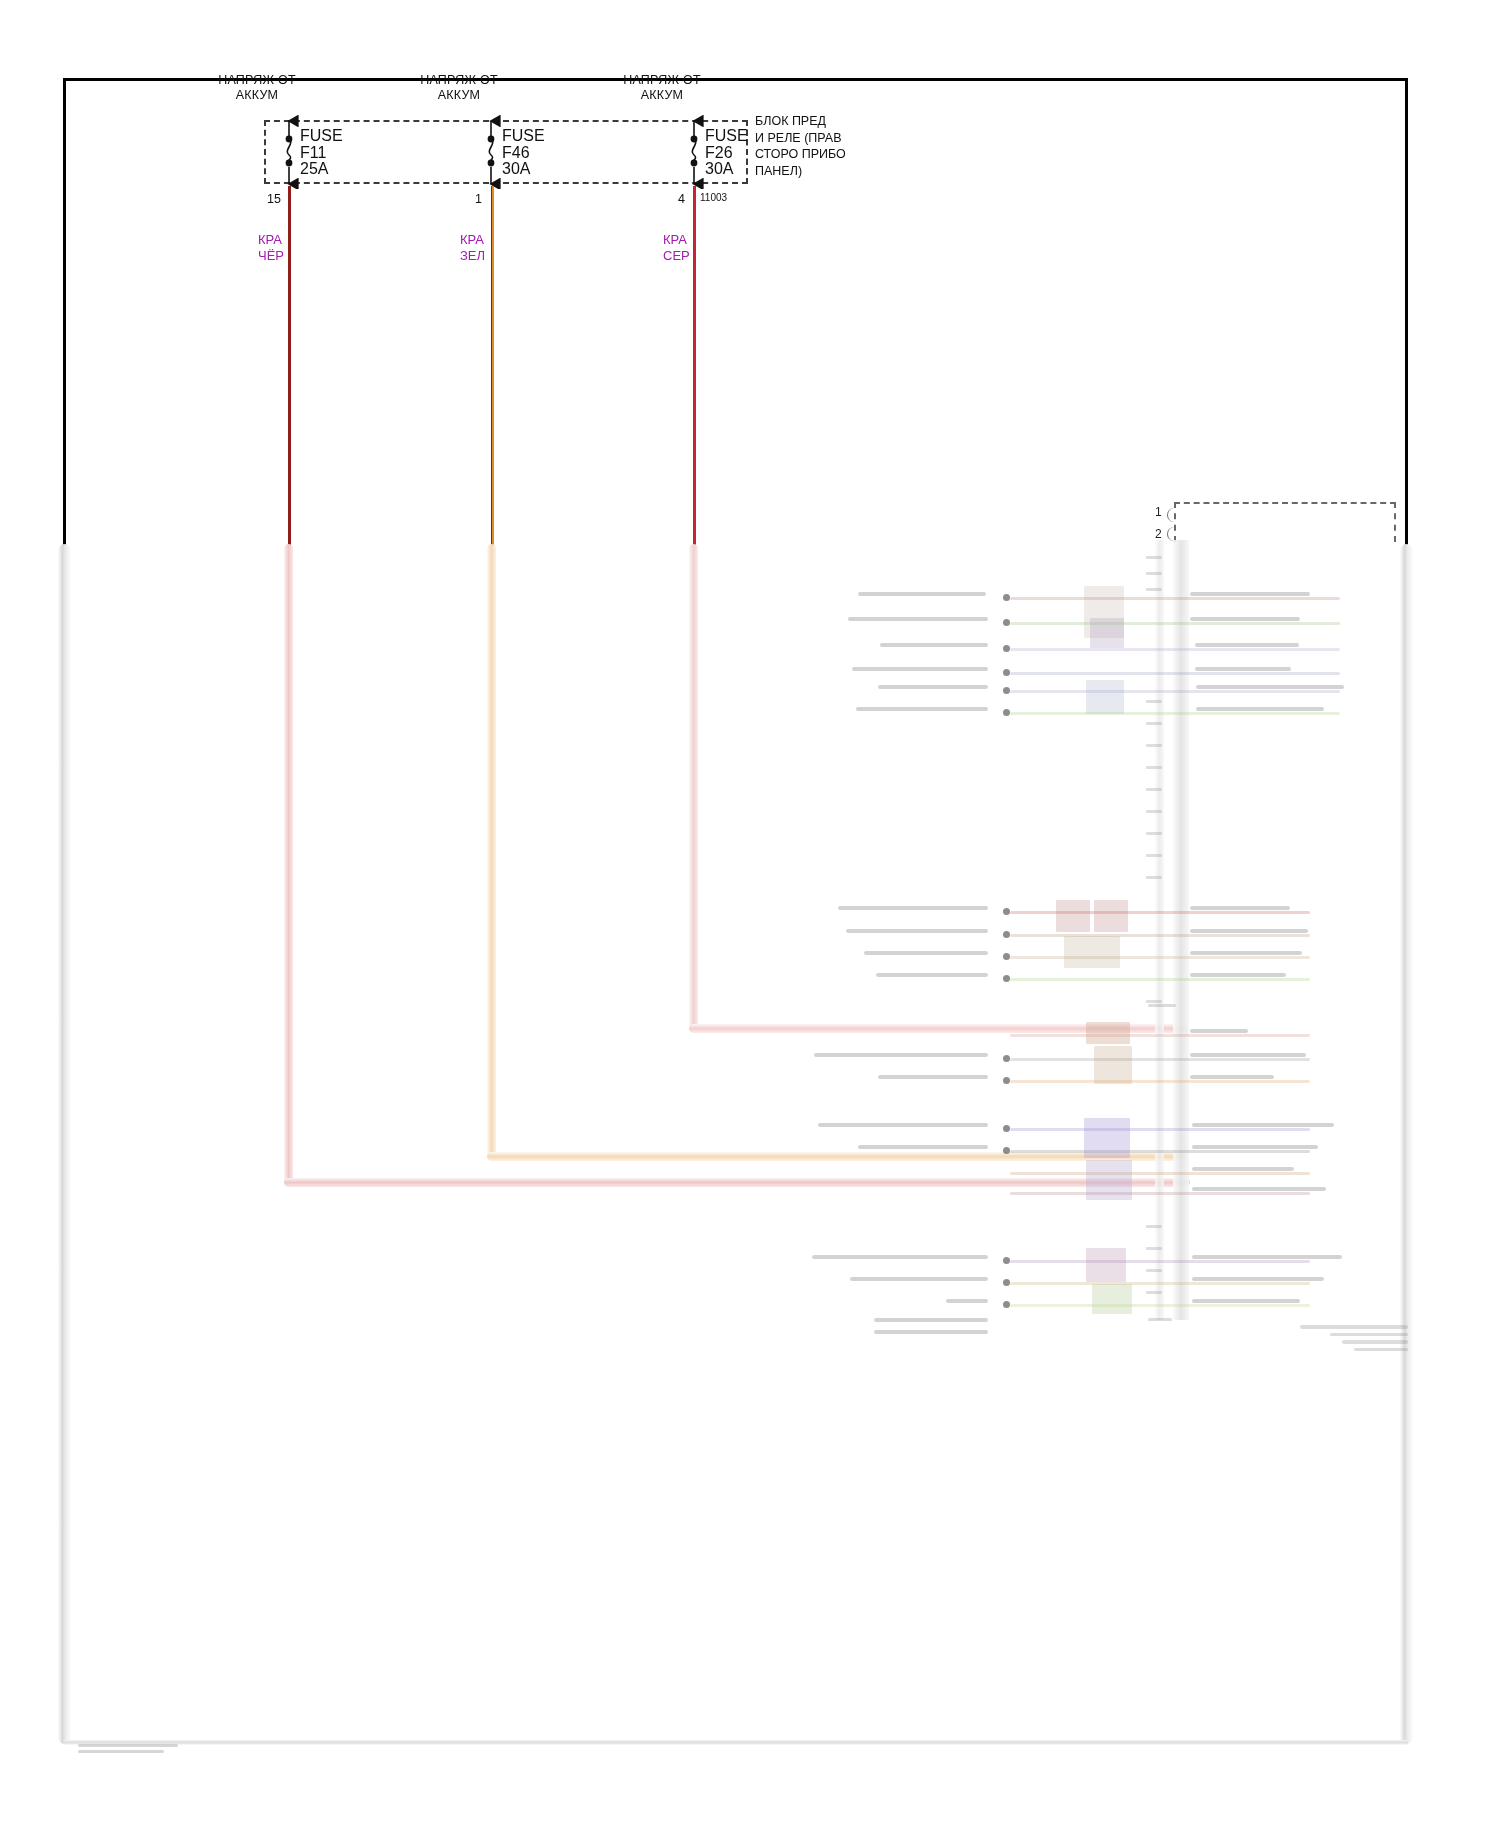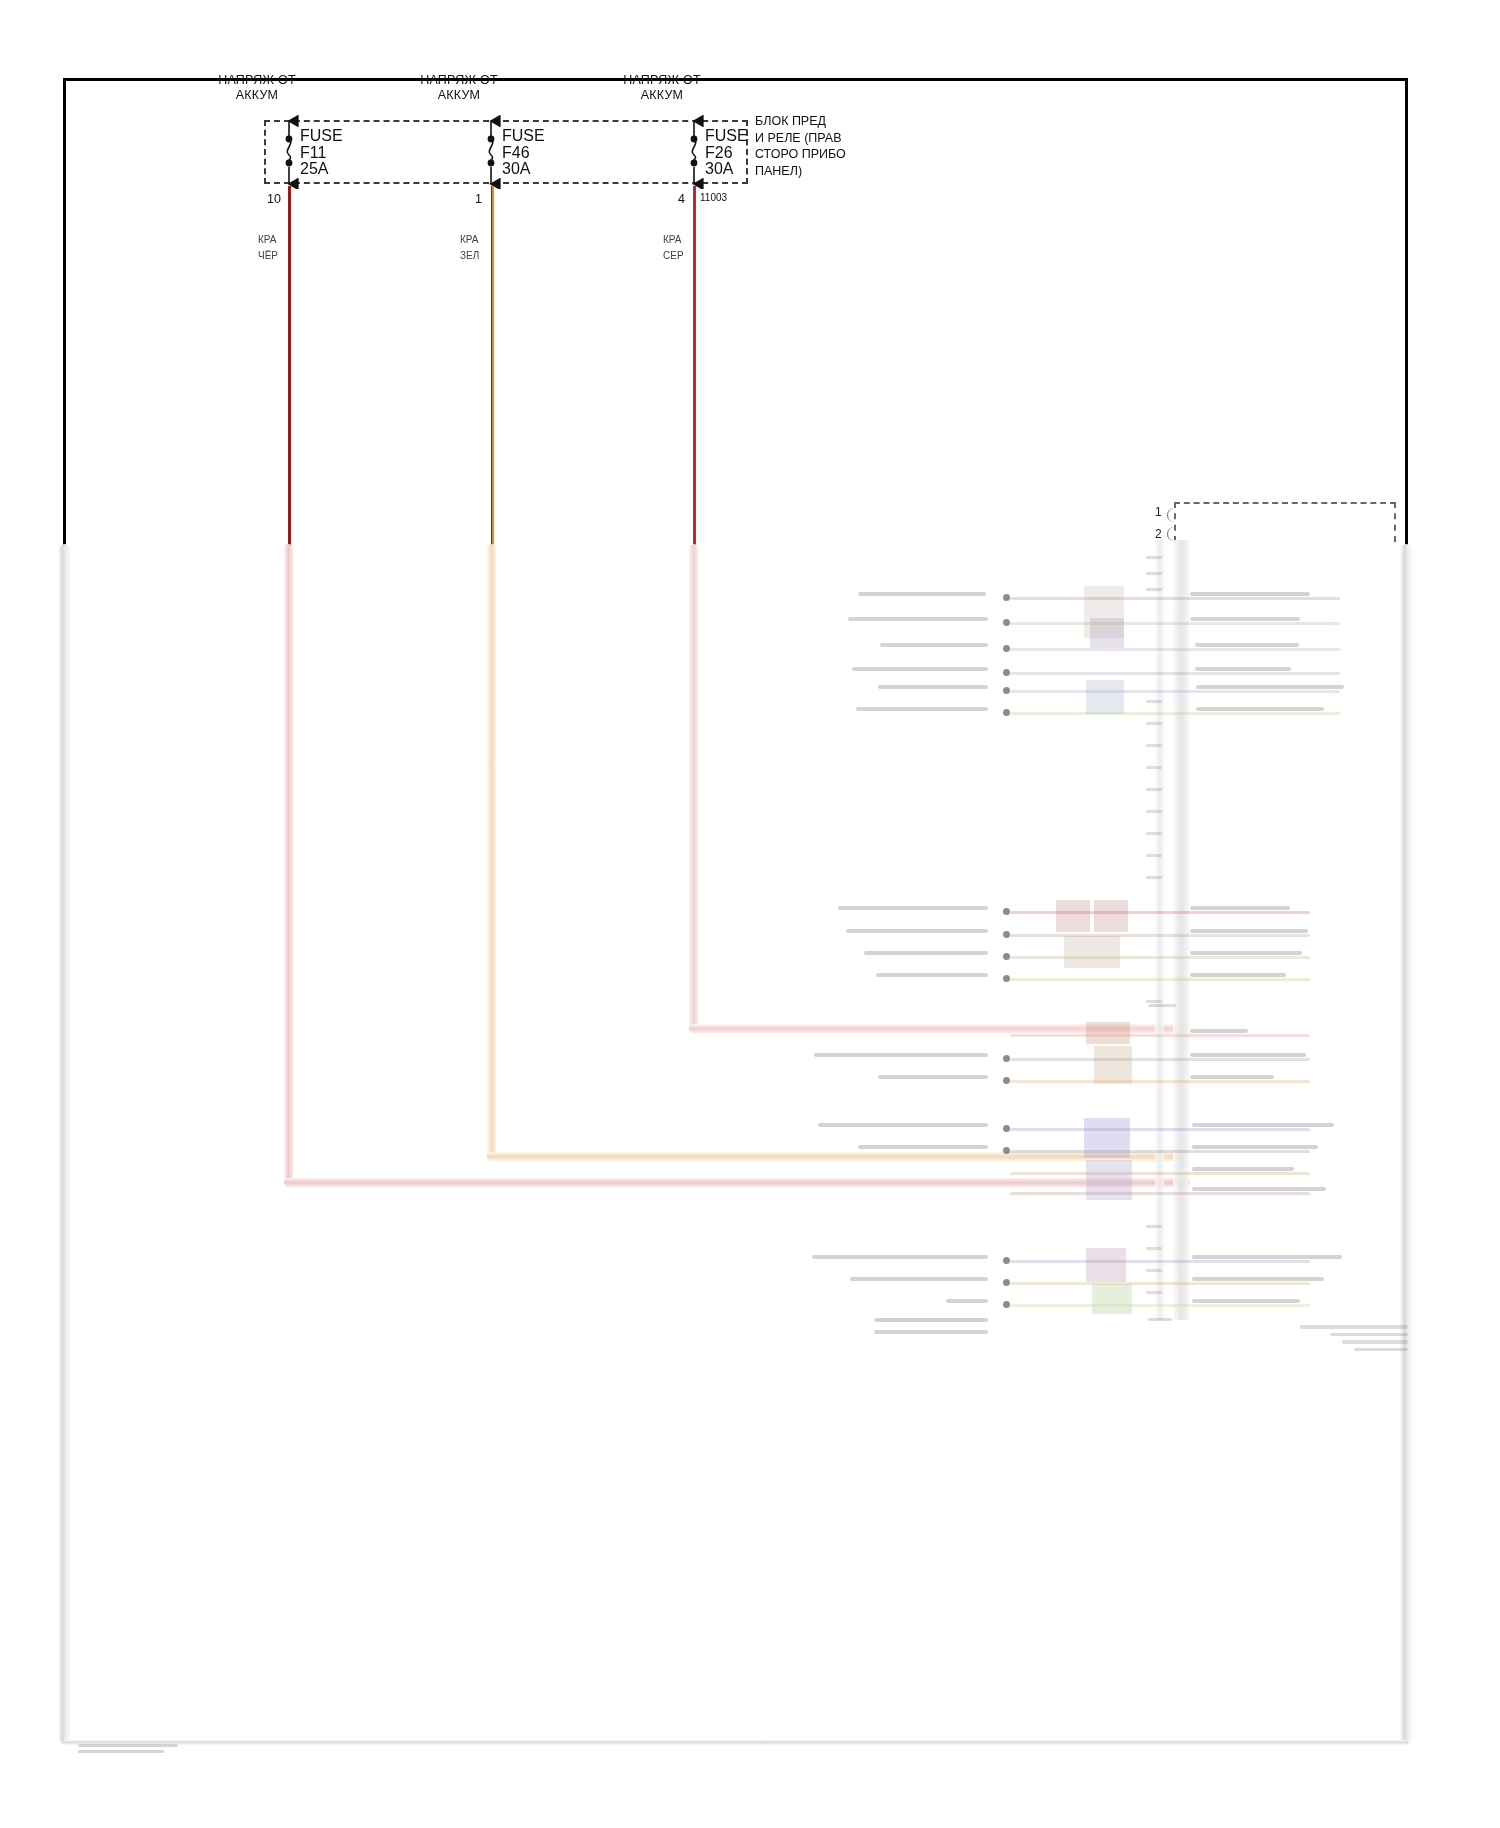--- a/index.html
+++ b/index.html
@@ -74,21 +74,21 @@
     position:absolute;
     font-size:12.5px; color:#111;
   }
   .conn-id{
     position:absolute;
     font-size:10px; color:#111;
   }
 
   .wire-name{
     position:absolute;
-    font-size:10px; line-height:16px; color:#404040;
+    font-size:13px; line-height:16px; color:#a21caf;
     text-align:left;
   }
 
   .block-label{
     position:absolute; left:755px; top:113px;
     font-size:12.5px; line-height:16.5px; color:#111;
     white-space:pre-line;
   }
   .block-bracket{
     position:absolute; left:746px; top:120px;
@@ -200,21 +200,21 @@
     <line x1="11" y1="52" x2="11" y2="69" stroke="#111" stroke-width="1.6" marker-end="url(#ar)"></line>
     <circle cx="11" cy="24" r="3.4" fill="#111"></circle>
     <circle cx="11" cy="48" r="3.4" fill="#111"></circle>
     <path d="M11,24 C17,29 5,35 11,40 C16,44 7,46 11,48" stroke="#111" stroke-width="1.6" fill="none"></path>
   </svg>
   <div class="fuse-text" style="left:300px;top:128px;">
     <div>FUSE</div>
     <div>F11</div>
     <div>25A</div>
   </div>
-  <div class="pin-num" style="left:267px;top:192px;">10</div>
+  <div class="pin-num" style="left:267px;top:192px;">15</div>
   <div class="wire-name" style="left:258px;top:232px;white-space:pre-line;">КРА
 ЧЁР</div>
 
   <div class="fuse-unit" style="left:432px;">
     <div class="src-label" style="left:-33px;top:-11px;">НАПРЯЖ
 ОТ АККУМ</div>
   </div>
   <svg class="fuse-svg" style="left:480px;top:115px;" width="30" height="74">
     <line x1="11" y1="22" x2="11" y2="6" stroke="#111" stroke-width="1.6" marker-end="url(#au)"></line>
     <line x1="11" y1="52" x2="11" y2="69" stroke="#111" stroke-width="1.6" marker-end="url(#ar)"></line>

